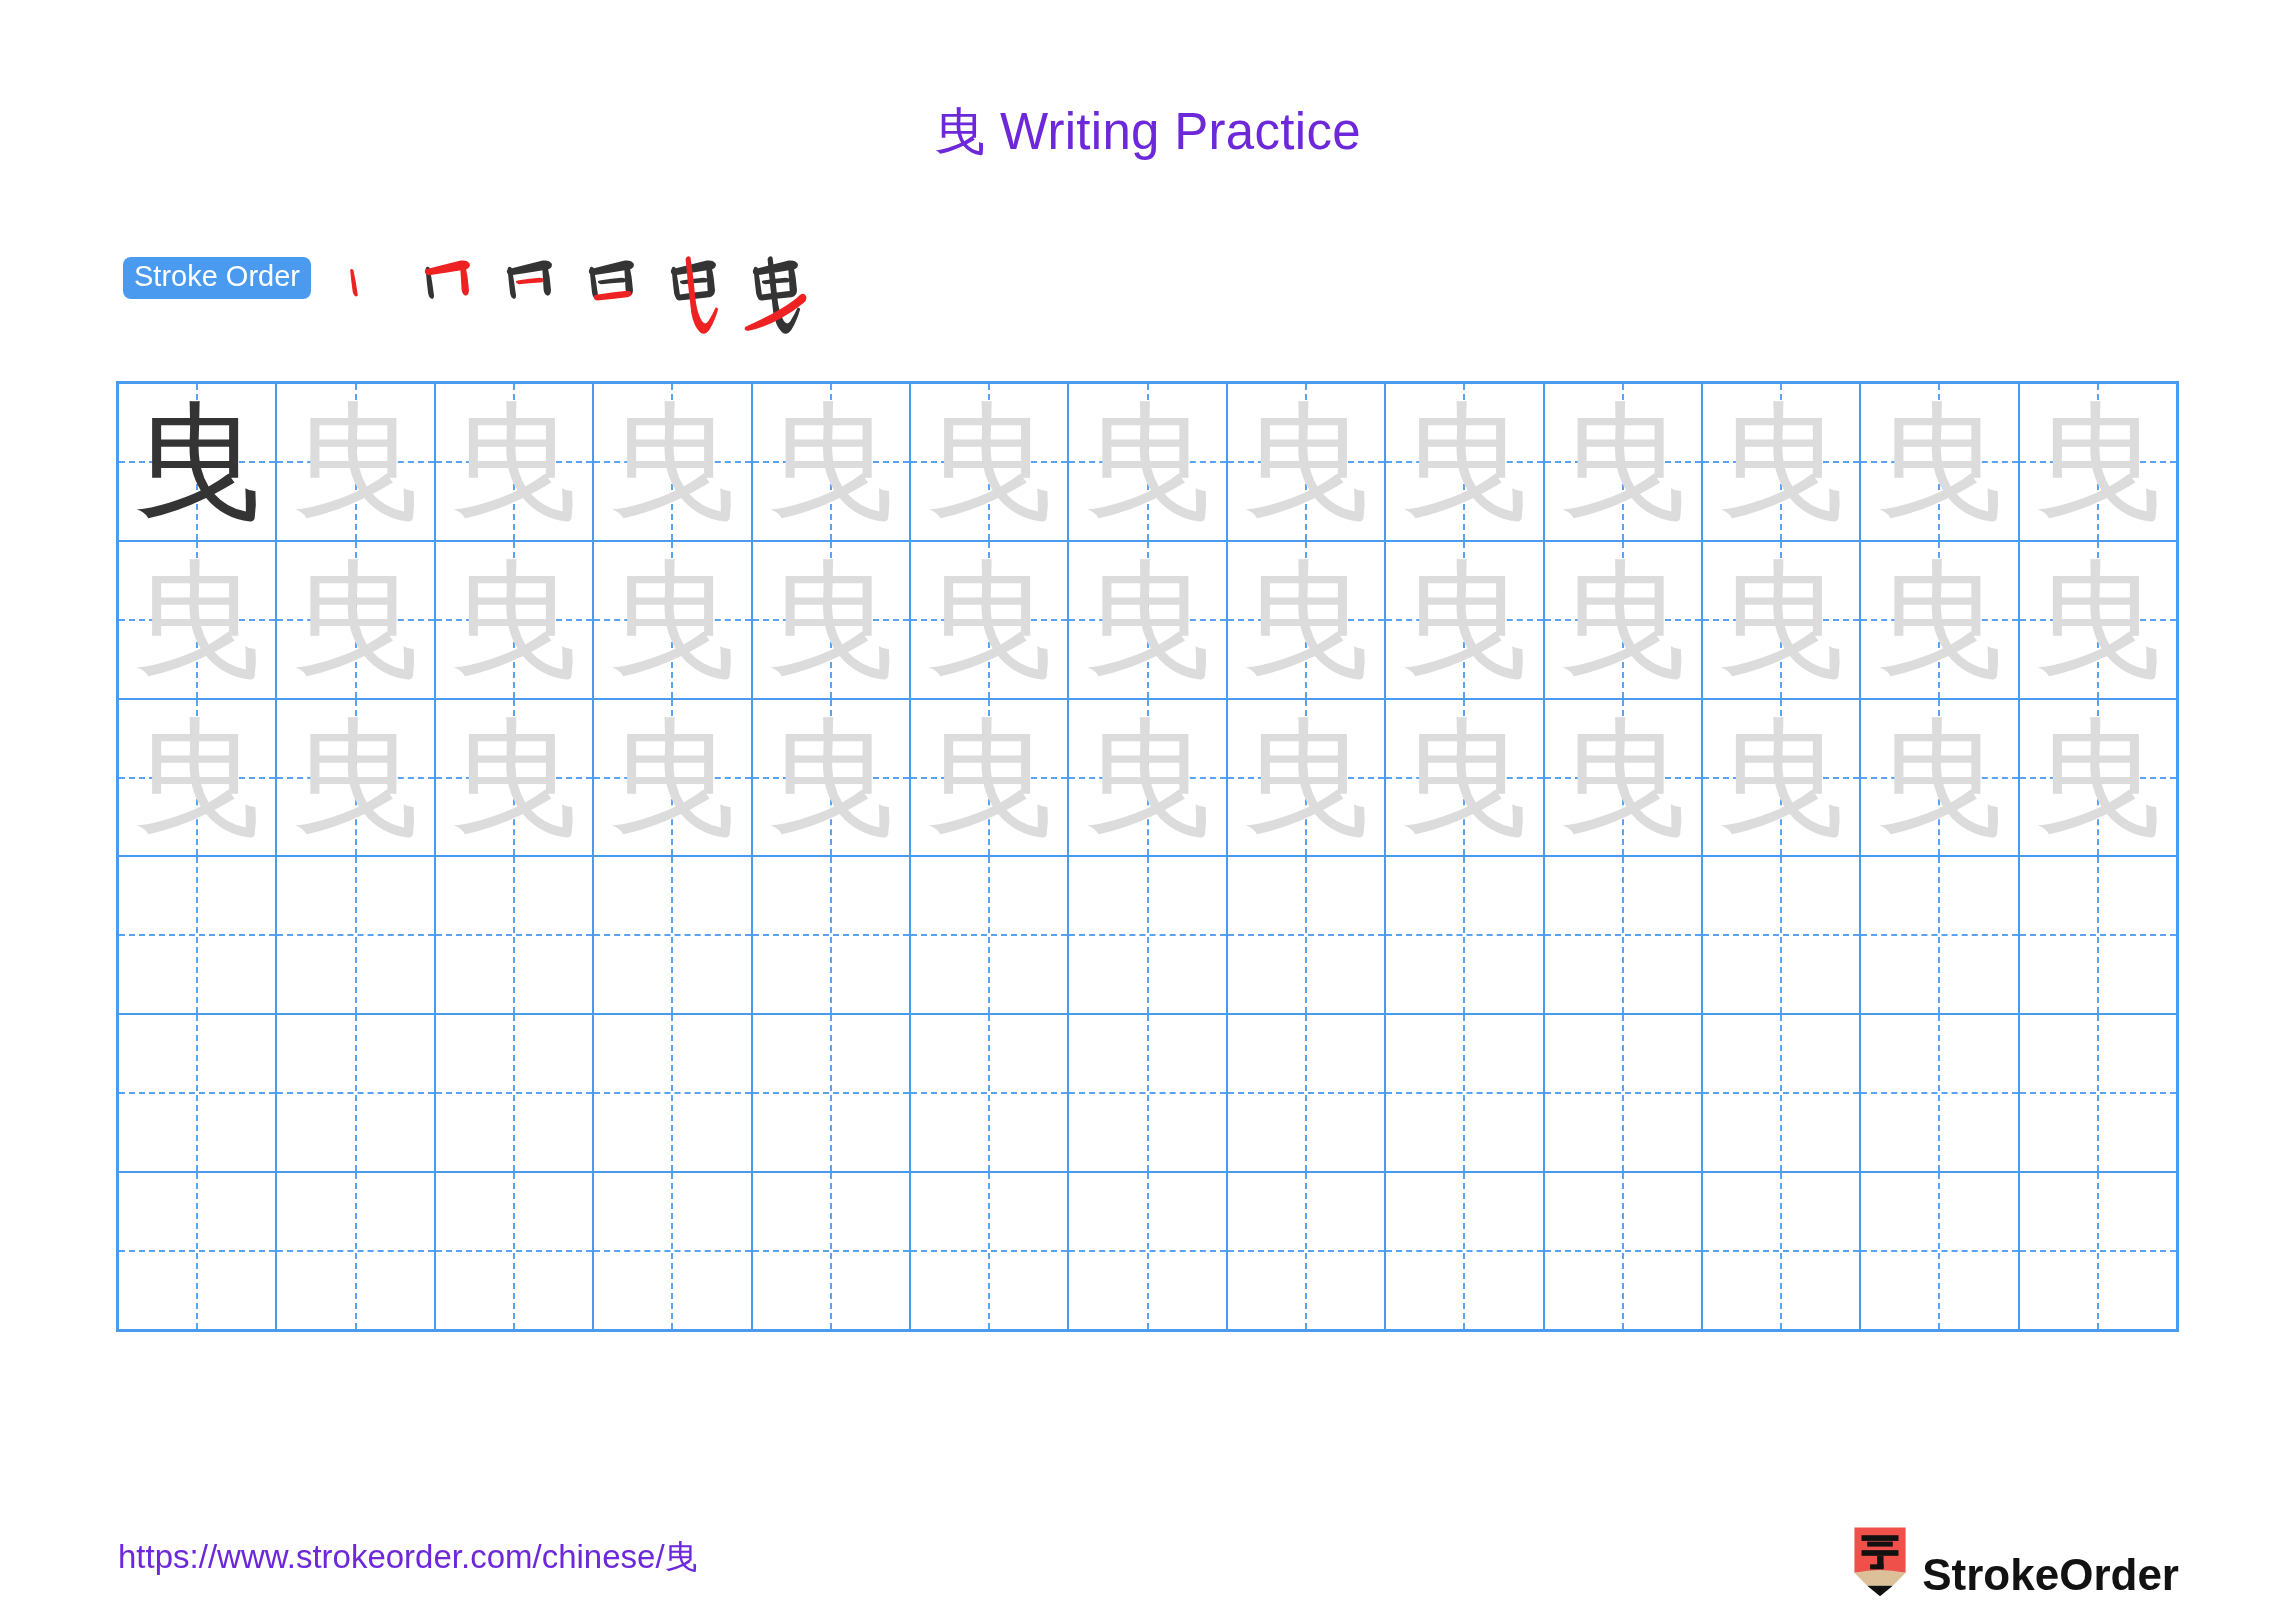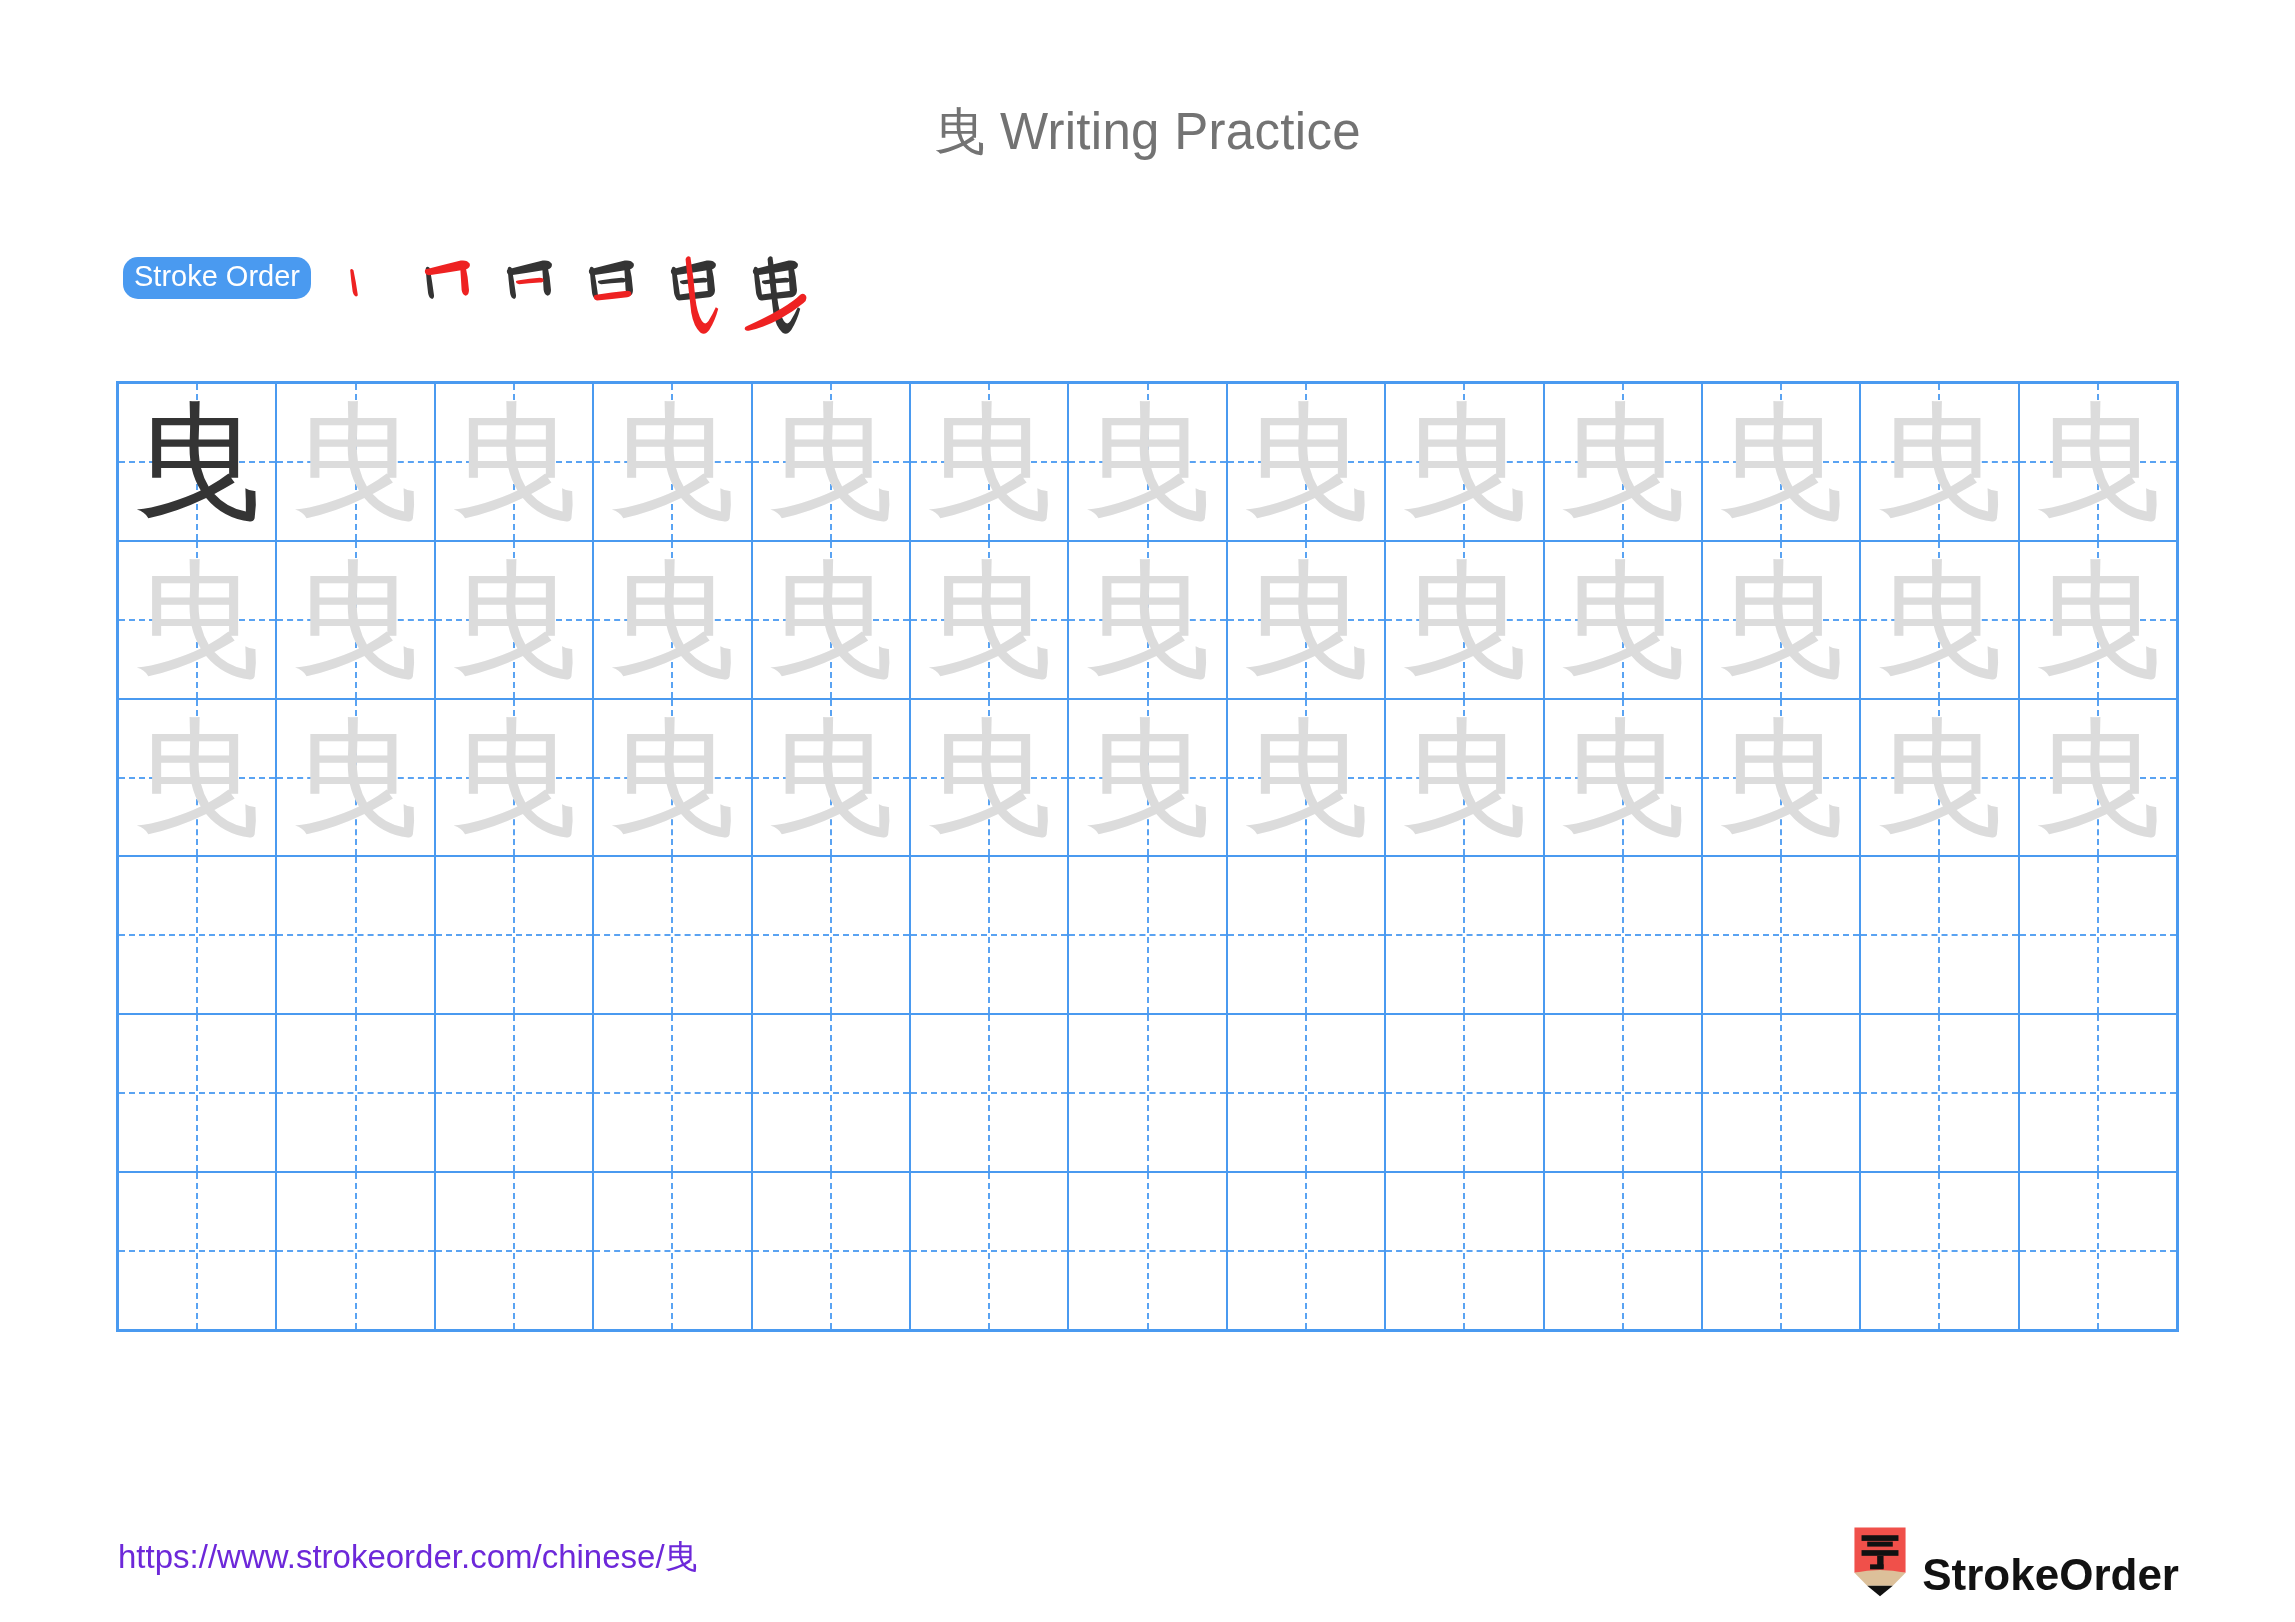--- a/index.html
+++ b/index.html
@@ -8,38 +8,38 @@
     background:#ffffff;
     font-family:"Liberation Sans", sans-serif;
     position:relative;overflow:hidden;
   }
 
   
   #page-title{
     position:absolute;left:0;top:98px;width:2295px;
     text-align:center;
     font-size:51px;
-    color:#737373;
+    color:#6d28d9;
     font-weight:400;
     letter-spacing:0.3px;
     white-space:nowrap;
   }
 
   
   #stroke-order-row{
     position:absolute;left:123px;top:254px;
     height:79px;
     display:flex;align-items:flex-start;
   }
   #stroke-order-badge{
     background:#4a9af0;
     color:#ffffff;
     font-size:29px;
     padding:5.9px 11px 7.9px 11px;
-    border-radius:15px;
+    border-radius:8px;
     line-height:1;
     white-space:nowrap;
     margin-top:2.6px;
   }
   #stroke-steps{
     display:flex;align-items:flex-start;
     margin-left:17px;
   }
   .stroke-step{
     width:82px;height:85px;

